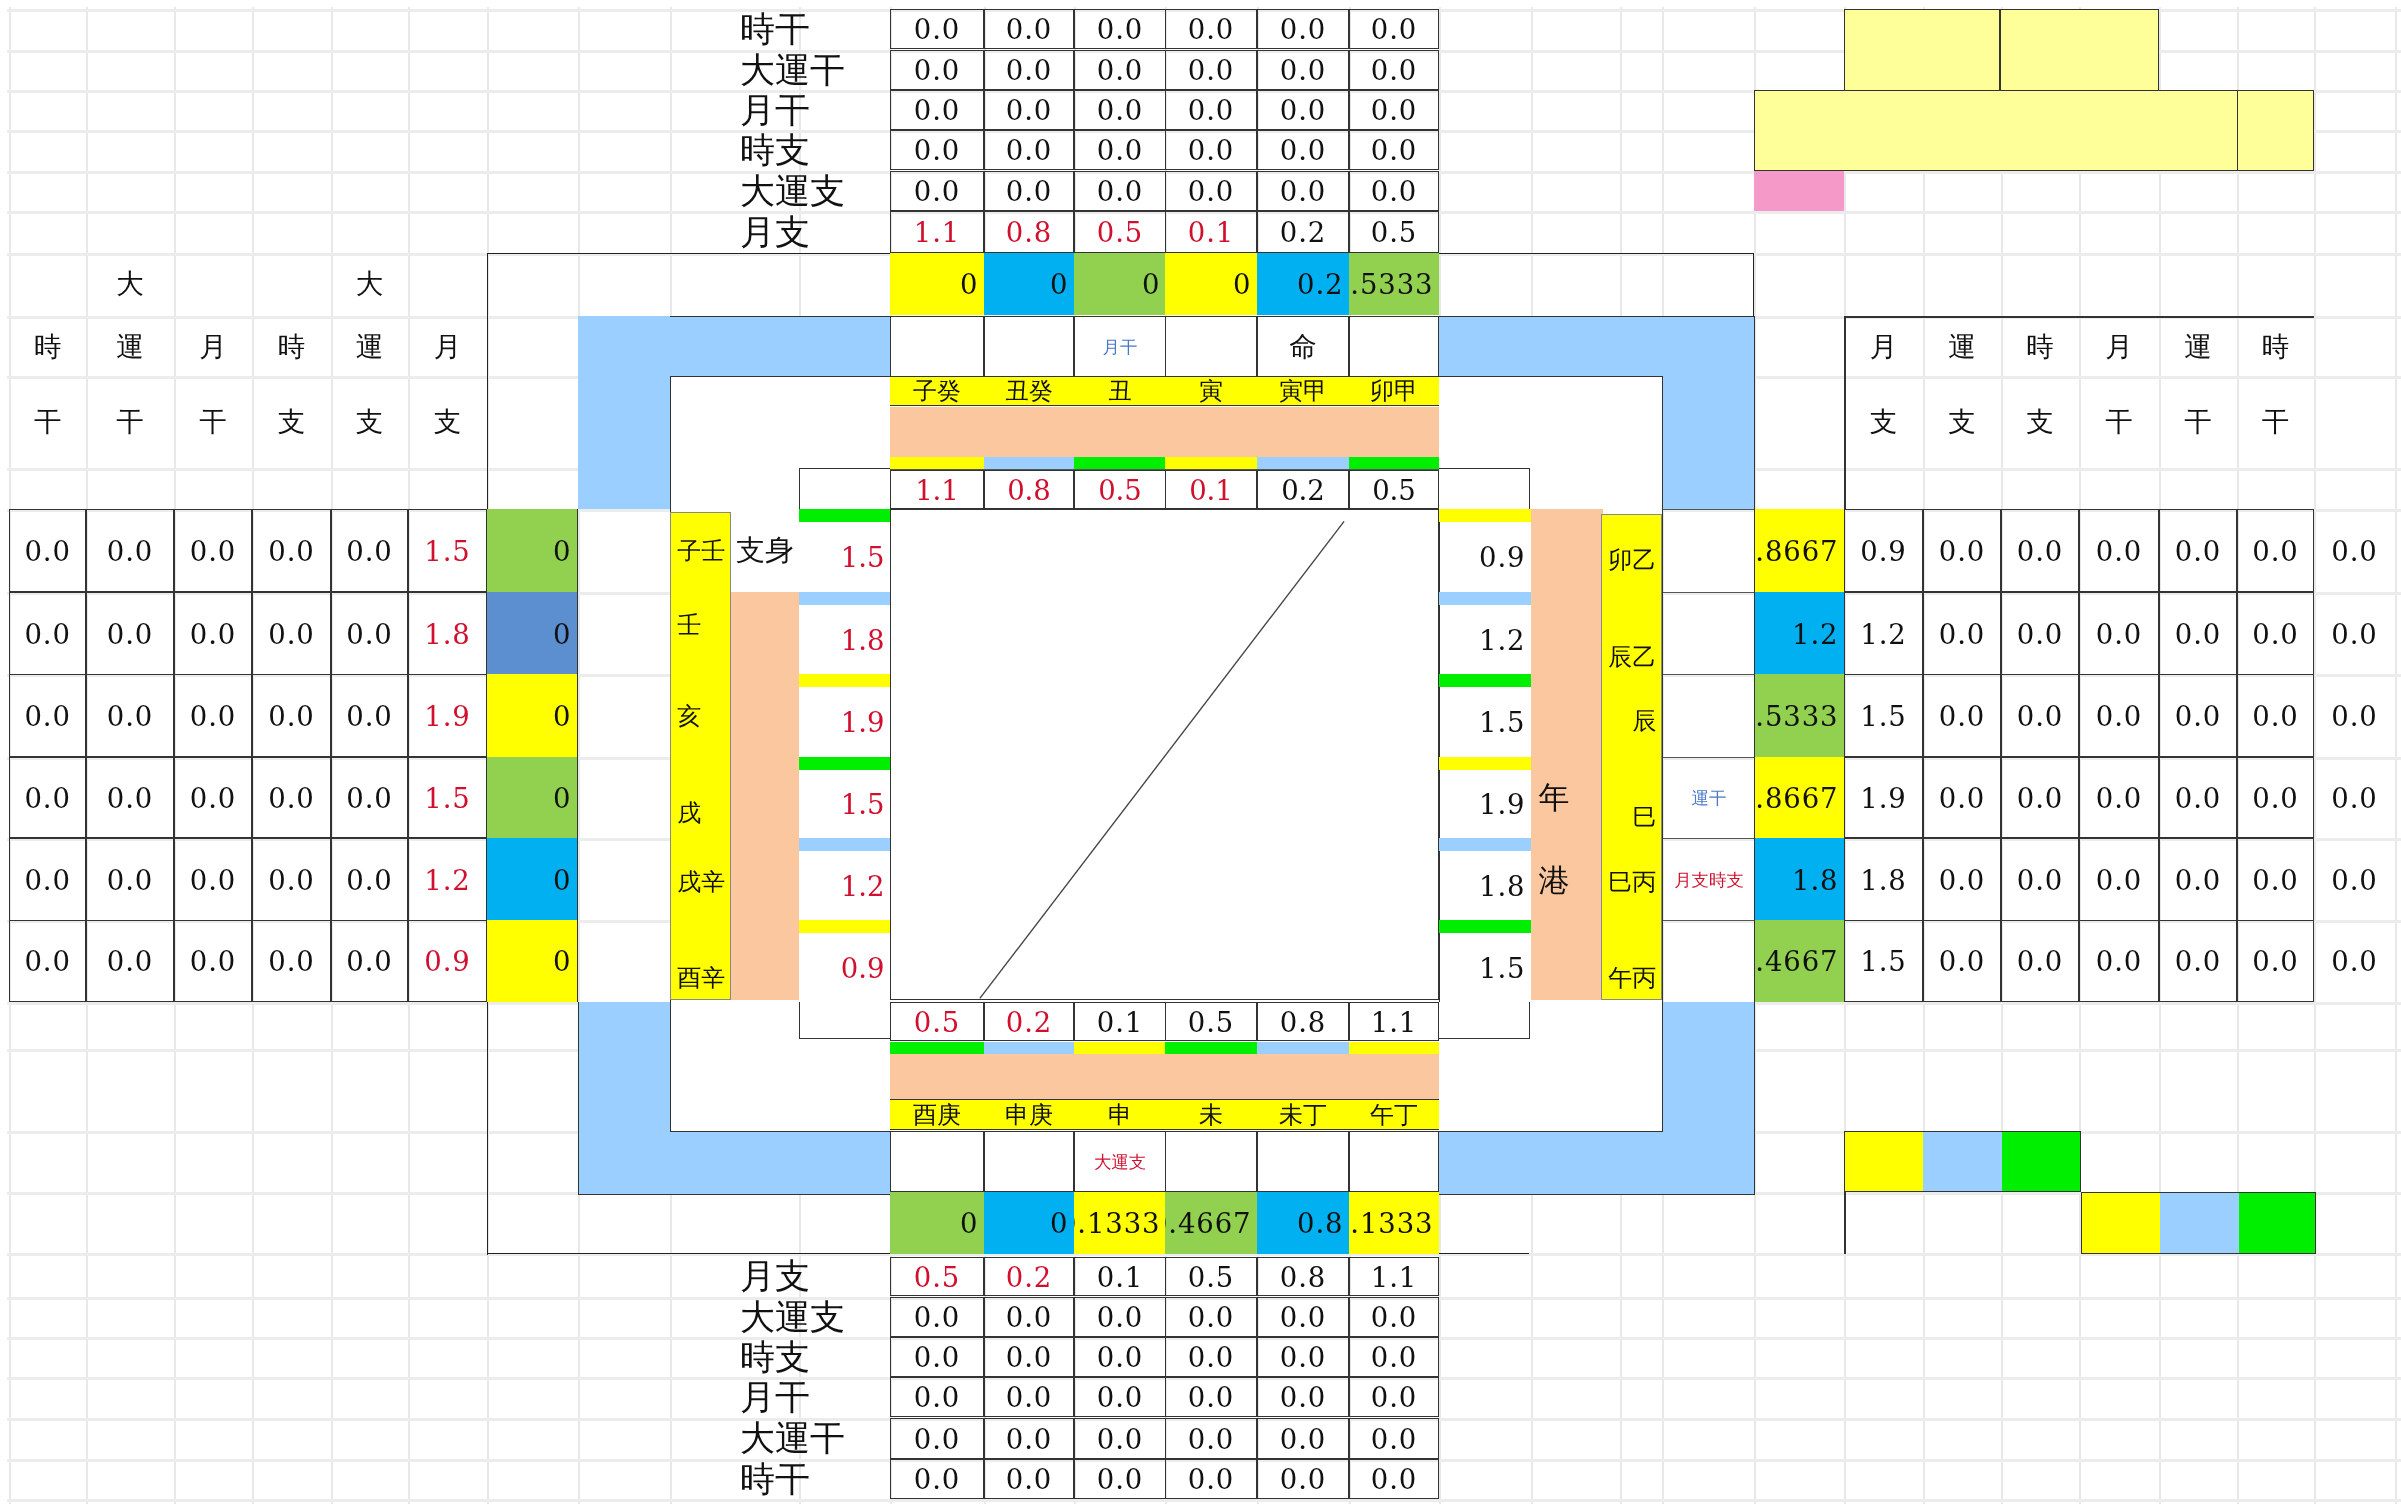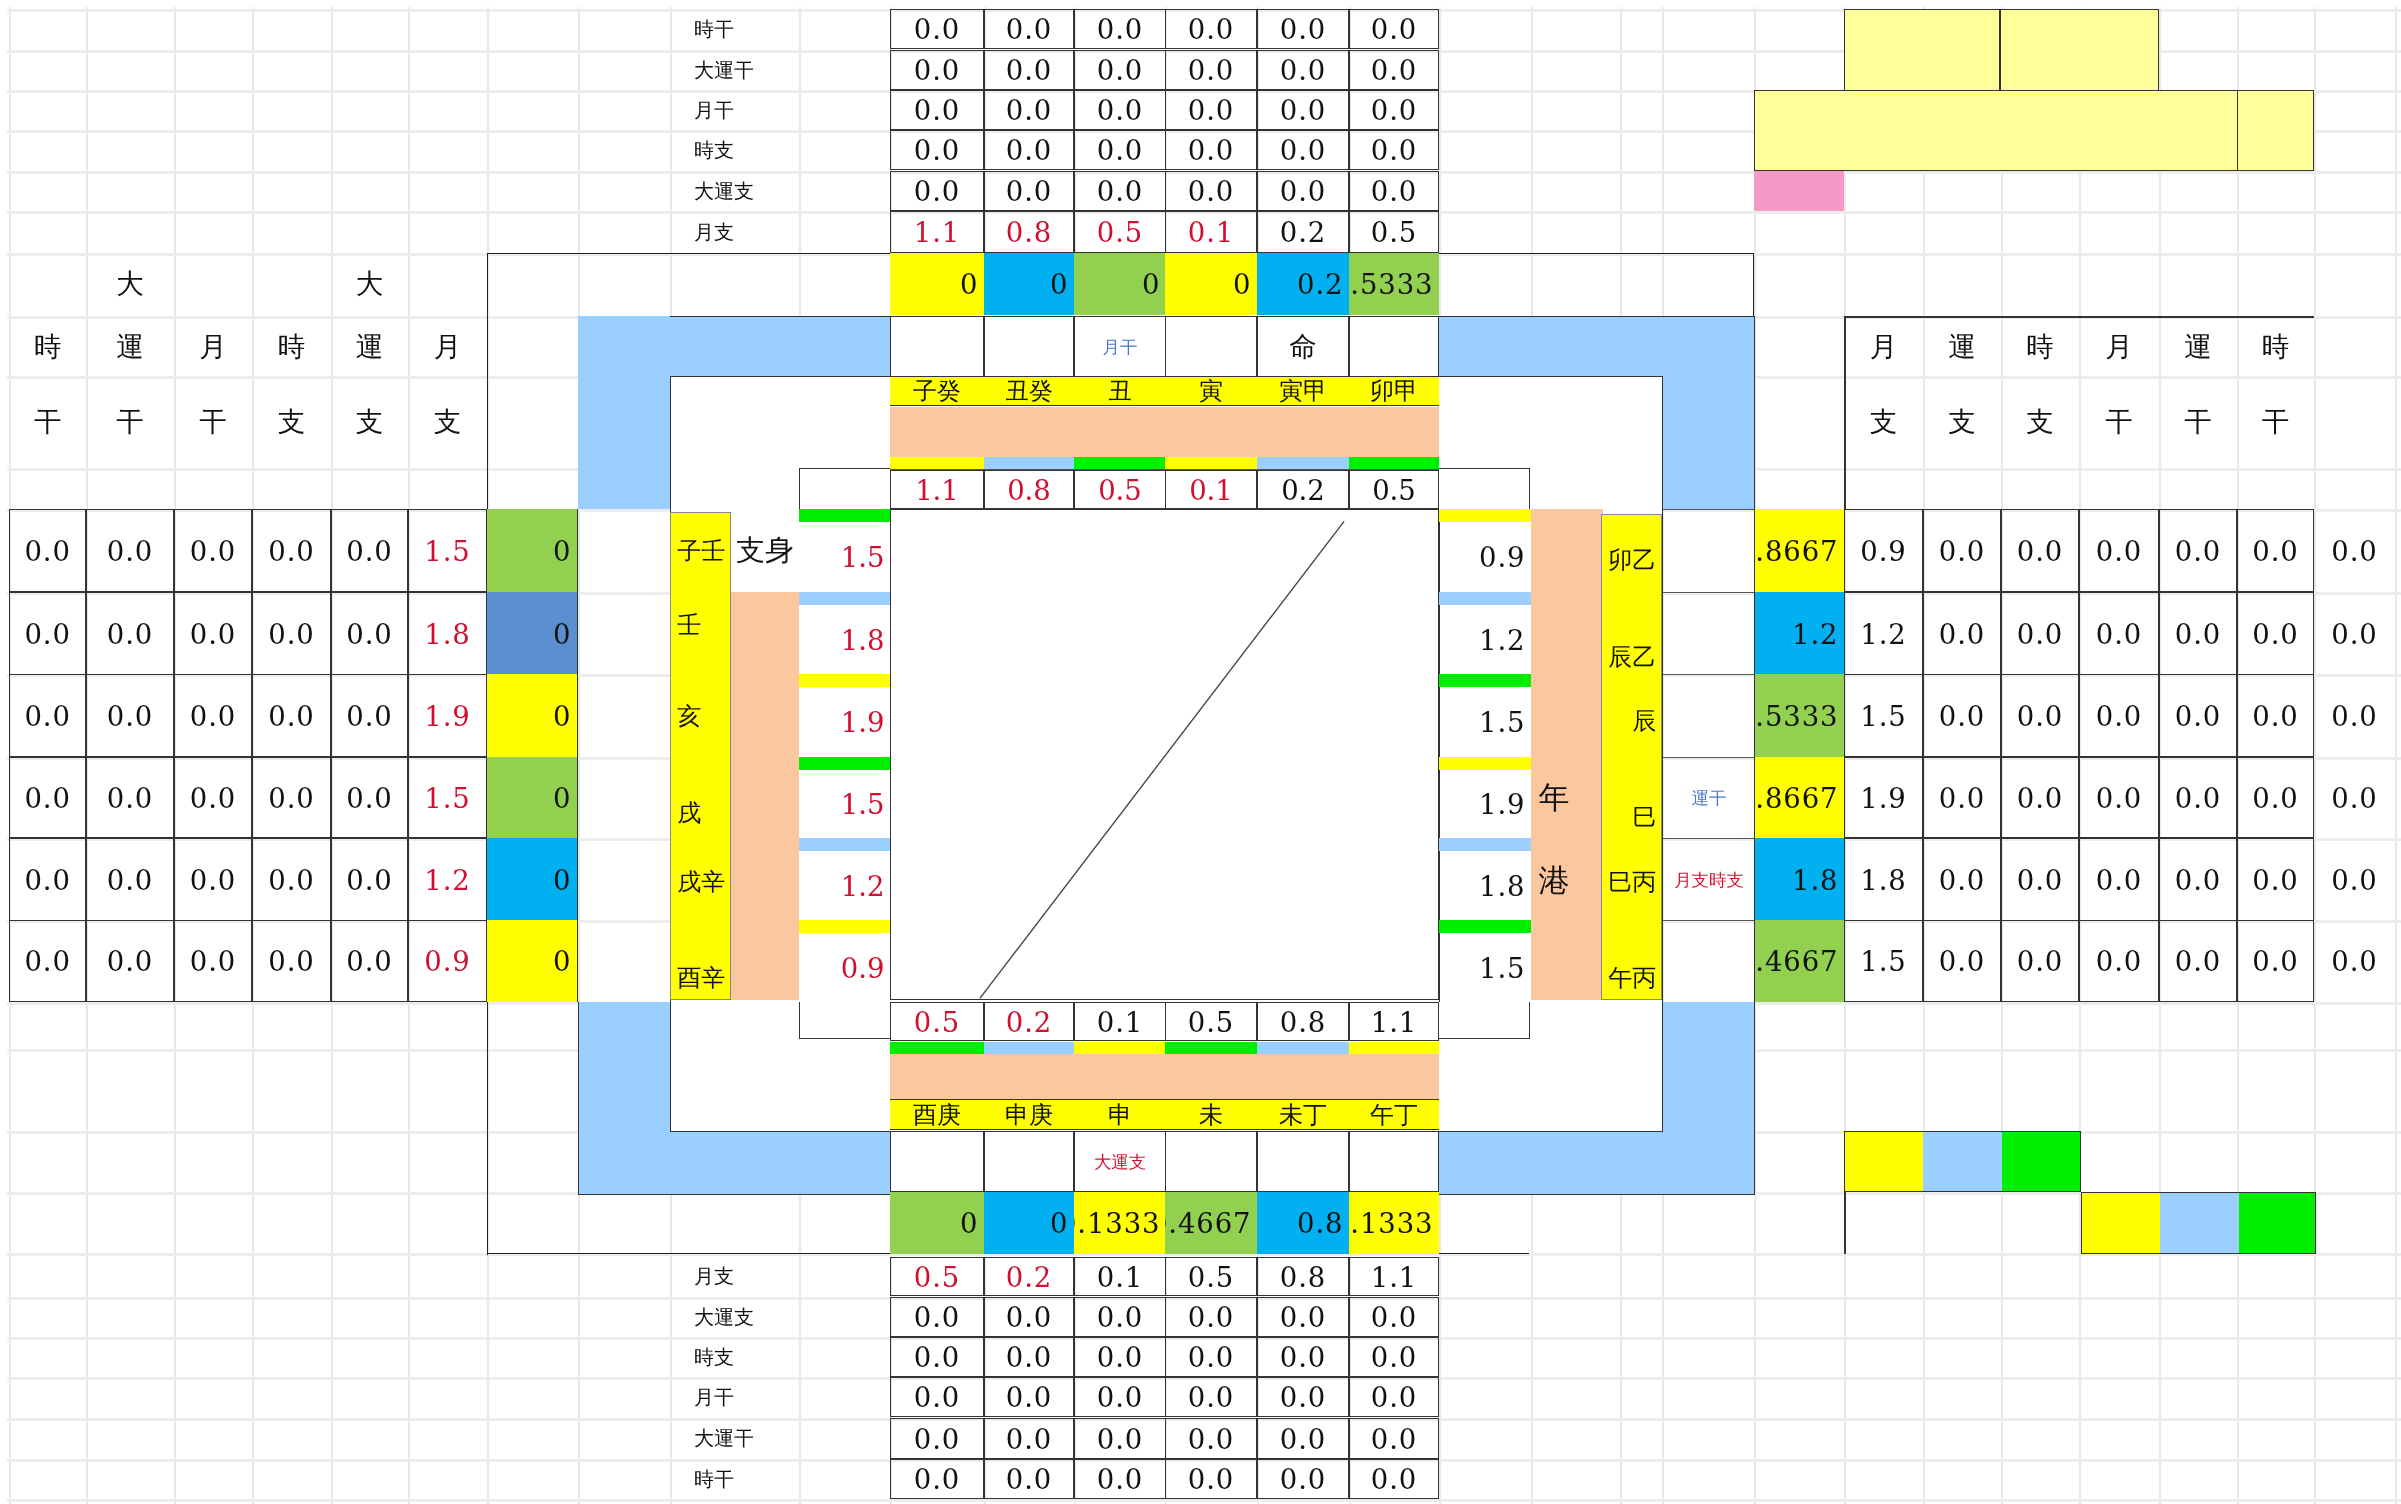--- a/index.html
+++ b/index.html
@@ -8,21 +8,21 @@
   .grid{position:absolute;left:0;top:0;width:2401px;height:1505px;pointer-events:none;}
   .gl-v{position:absolute;top:7.3px;bottom:0;width:1.8px;background:#e8e8e8;}
   .gl-h{position:absolute;left:7.3px;right:0;height:2.8px;background:#ececec;}
   .box{position:absolute;box-sizing:border-box;}
   .cell{position:absolute;box-sizing:border-box;display:flex;align-items:center;
         justify-content:center;font-size:27.5px;white-space:nowrap;overflow:hidden;}
   .bd{border:1.4px solid #333;}
   .num{font-family:"DejaVu Serif","Liberation Serif",serif;letter-spacing:0.9px;}
   .right{justify-content:flex-end;padding-right:5.5px;}
   .left{justify-content:flex-start;padding-left:7.3px;}
-  .lbl{font-size:20px;justify-content:flex-start;padding-left:24px;}
+  .lbl{font-size:35px;justify-content:flex-start;padding-left:24px;margin-left:46px;}
   .frame{position:absolute;box-sizing:border-box;border:1.8px solid #222;}
   svg.diag{position:absolute;left:0;top:0;pointer-events:none;}
 </style>
 </head>
 <body>
 
 <div class="grid" id="grid">
     <div class="gl-v" style="left: 9.2px;"></div>
     <div class="gl-v" style="left: 86px;"></div>
     <div class="gl-v" style="left: 174px;"></div>

